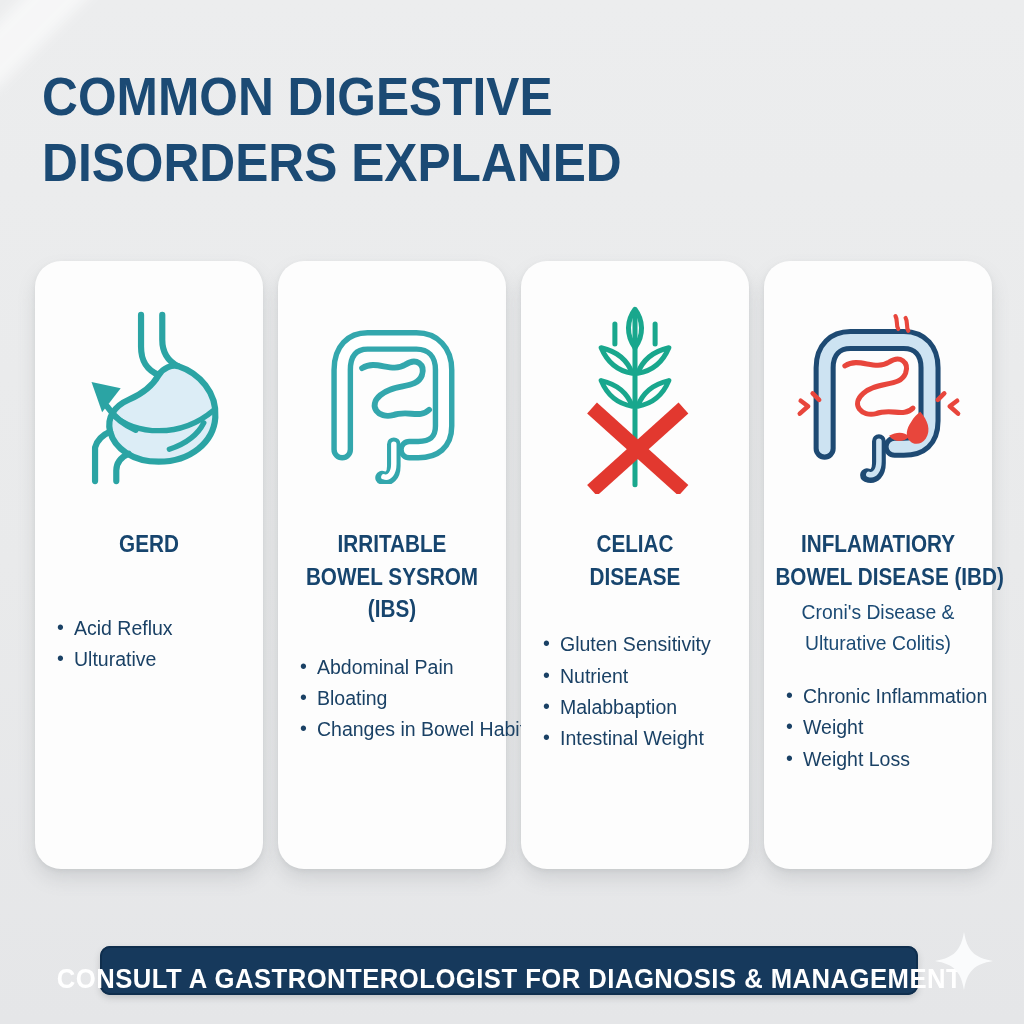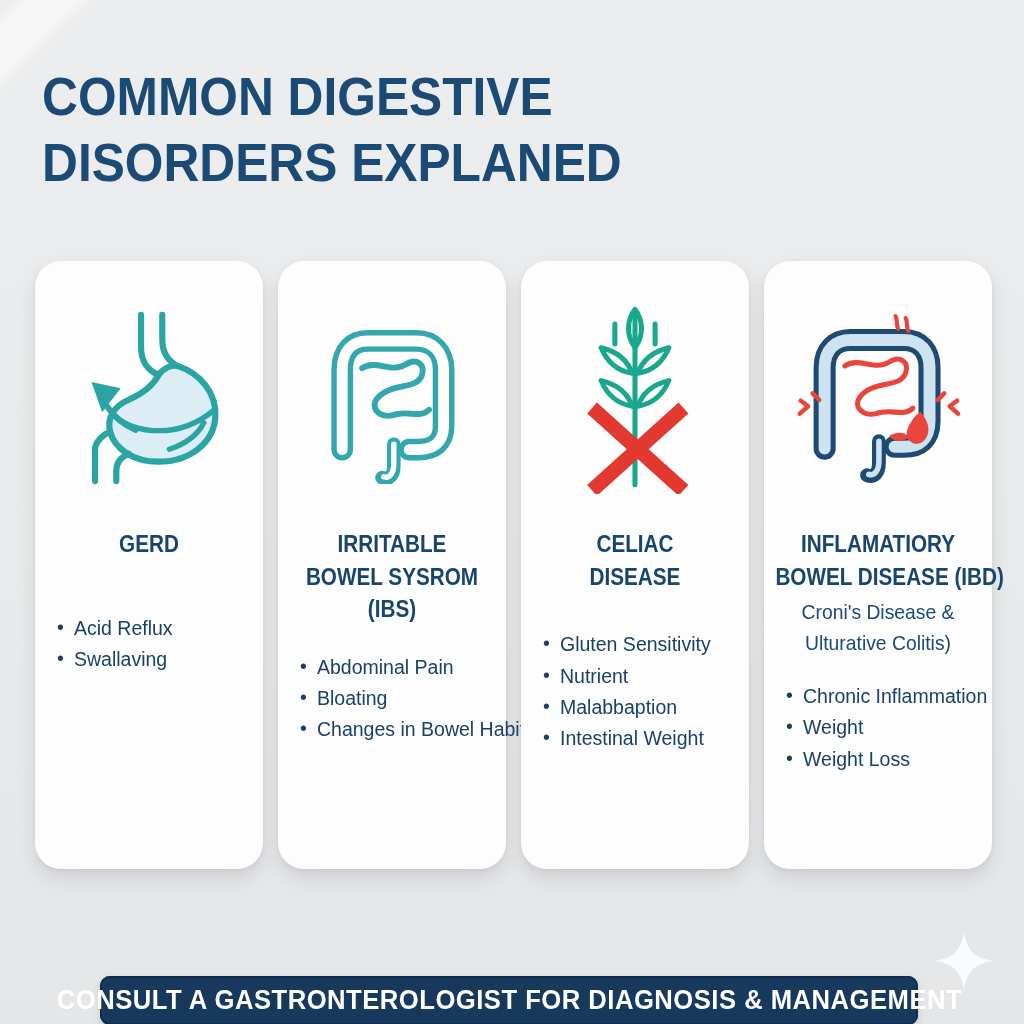--- a/index.html
+++ b/index.html
@@ -39,23 +39,23 @@
     list-style:none;margin:0;padding:0 0 0 22px;color:#1a4165;
     font-size:19.5px;line-height:1.6;font-weight:normal;
   }
   .bullets li{position:relative;padding-left:17px;white-space:nowrap;}
   .bullets li::before{content:"\2022";position:absolute;left:0;top:-1px;color:#1a4165;}
   .card-gerd  .bullets{margin-top:52px;}
   .card-ibs   .bullets{margin-top:26px;}
   .card-celiac .bullets{margin-top:36px;}
   .card-ibd   .bullets{margin-top:23px;}
   .banner{
-    position:absolute;left:100px;top:976px;width:818px;height:49px;
+    position:absolute;left:100px;top:946px;width:818px;height:49px;
     background:#16395c;border-radius:10px;box-shadow:0 0 0 2px #0f2e4d inset,0 3px 6px rgba(90,95,100,.25);
-    display:flex;align-items:center;justify-content:center;
+    display:flex;align-items:flex-end;justify-content:center;
   }
   .banner span{
     color:#ffffff;font-weight:bold;font-size:27px;letter-spacing:.5px;white-space:nowrap;
     transform:scaleX(.95);transform-origin:center center;
   }
   .sparkle{position:absolute;left:933px;top:930px;}
   svg{display:block;}
 </style>
 </head>
 <body>
@@ -85,21 +85,21 @@
           <path d="M80,136 C66,130 56,122 48,110" stroke-width="7"></path>
         </g>
         <polygon points="30,82 63,89 42,116" fill="#2ba4a4"></polygon>
       </svg>
     </div>
     <div class="card-title">
       <div>GERD</div>
     </div>
     <ul class="bullets">
       <li>Acid Reflux</li>
-      <li>Swallaving</li>
+      <li>Ulturative</li>
     </ul>
   </div>
 
   <div class="card card-ibs">
     <div class="icon-wrap">
       <svg width="172" height="172" viewBox="0 0 190 190">
         <g fill="none" stroke-linecap="round" stroke-linejoin="round">
           <path d="M40,152 L40,64 C40,42 52,32 68,32 L122,32 C140,32 152,44 152,64 L152,126 C152,144 141,152 124,152 L114,152" stroke="#33a7ad" stroke-width="24"></path>
           <path d="M40,152 L40,64 C40,42 52,32 68,32 L122,32 C140,32 152,44 152,64 L152,126 C152,144 141,152 124,152 L114,152" stroke="#ffffff" stroke-width="12"></path>
           <path d="M97,146 L97,170 C97,180 92,186 84,183" stroke="#33a7ad" stroke-width="15"></path>

